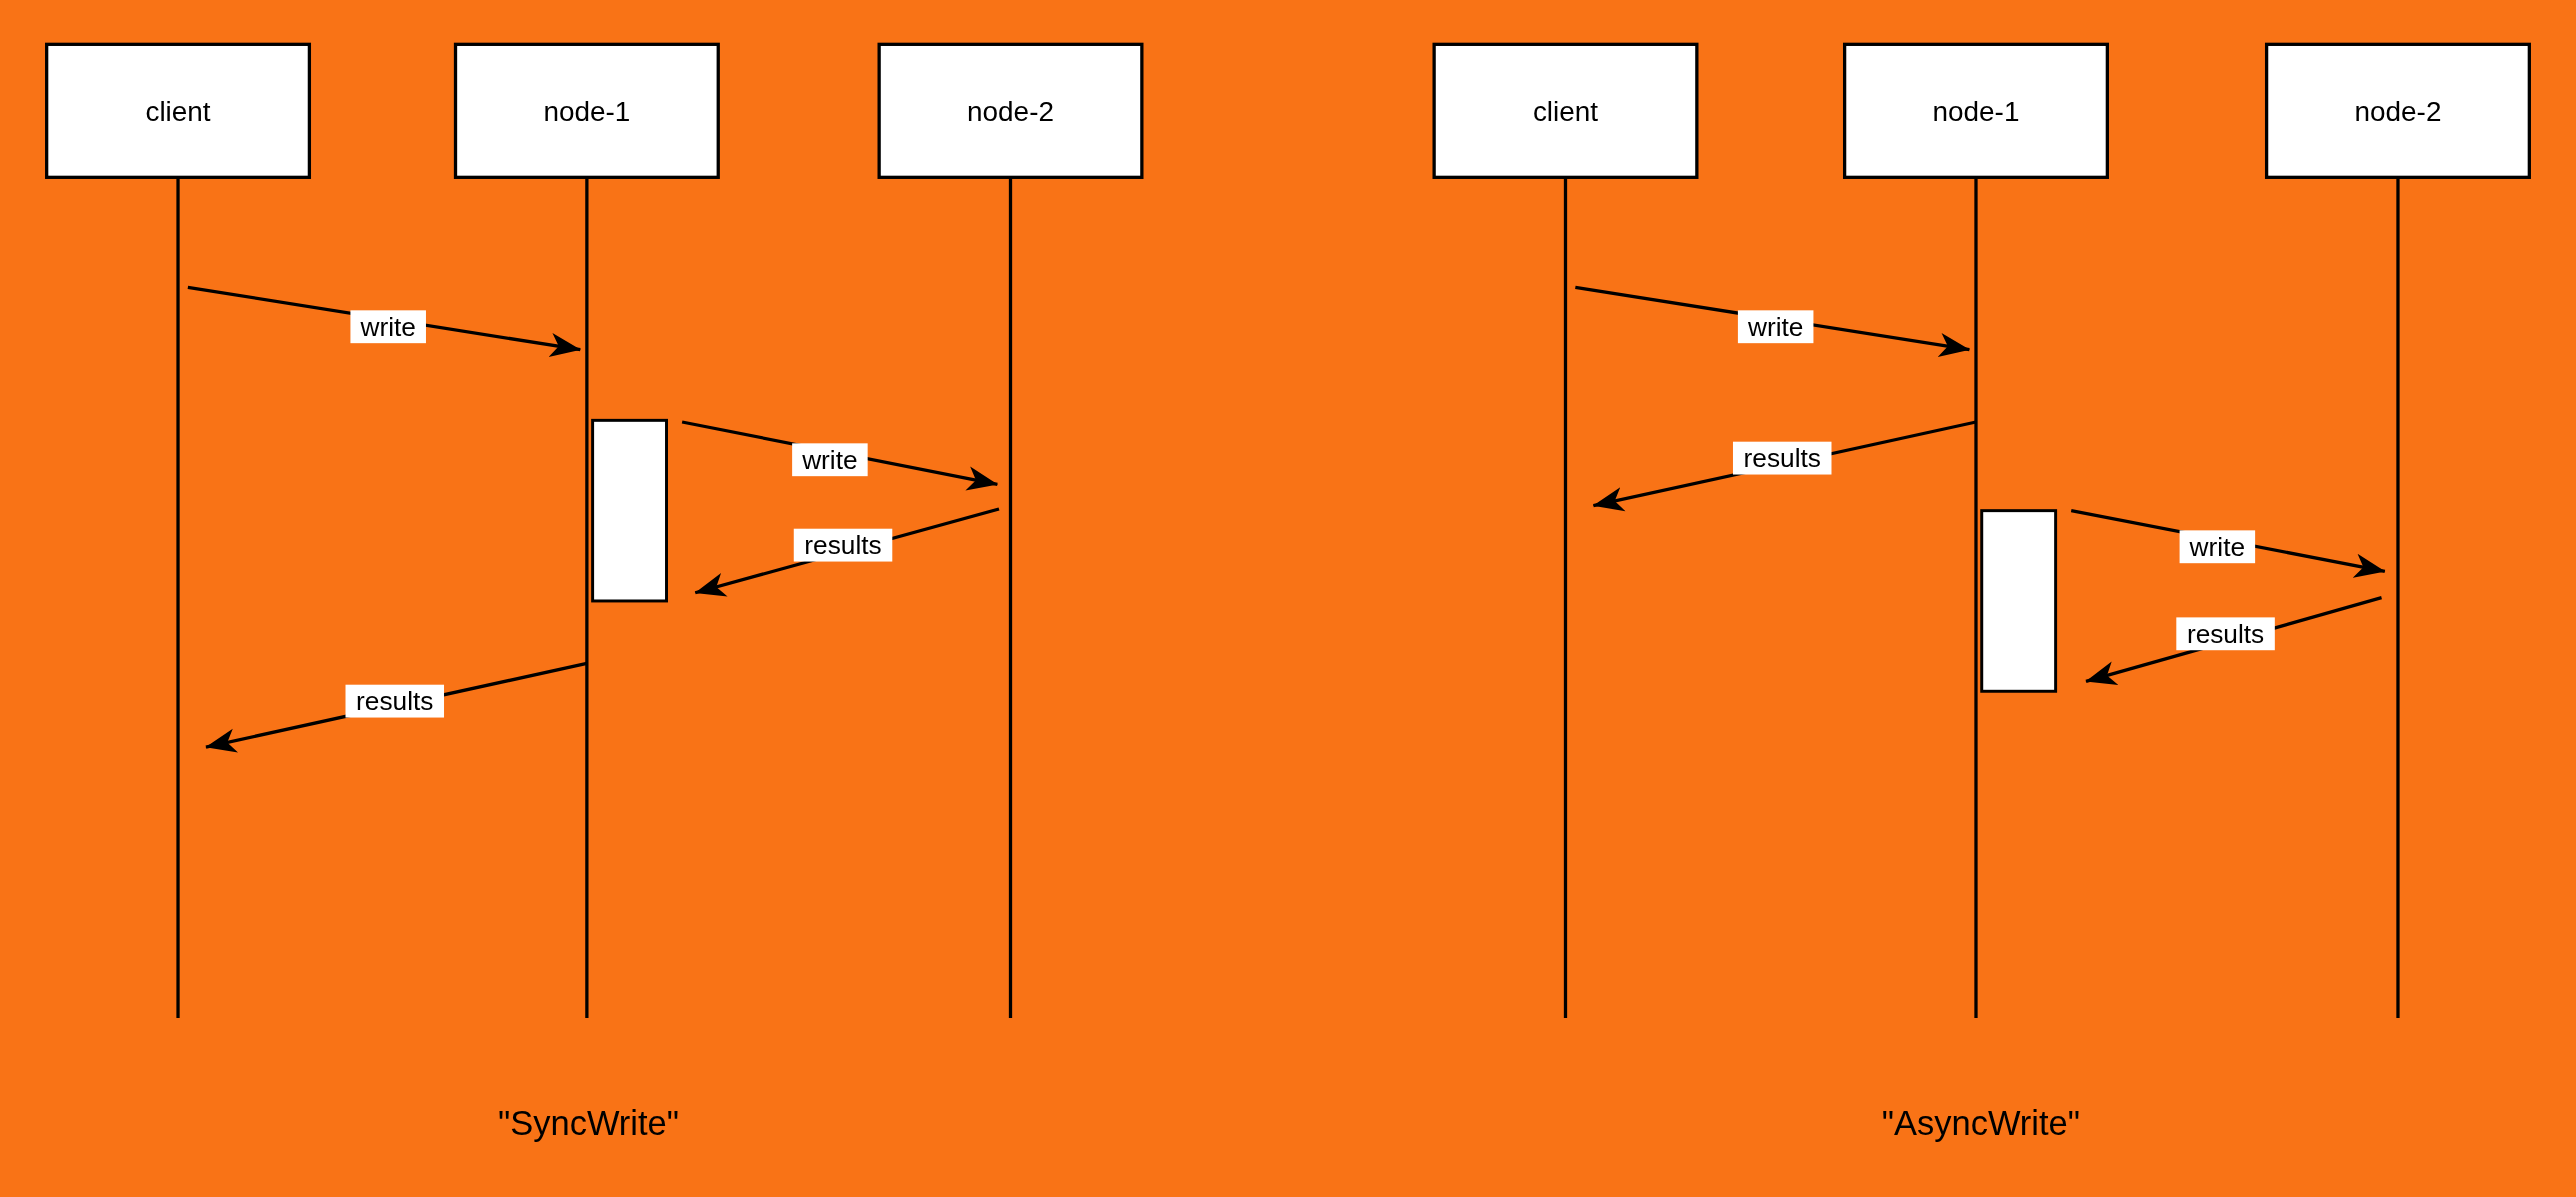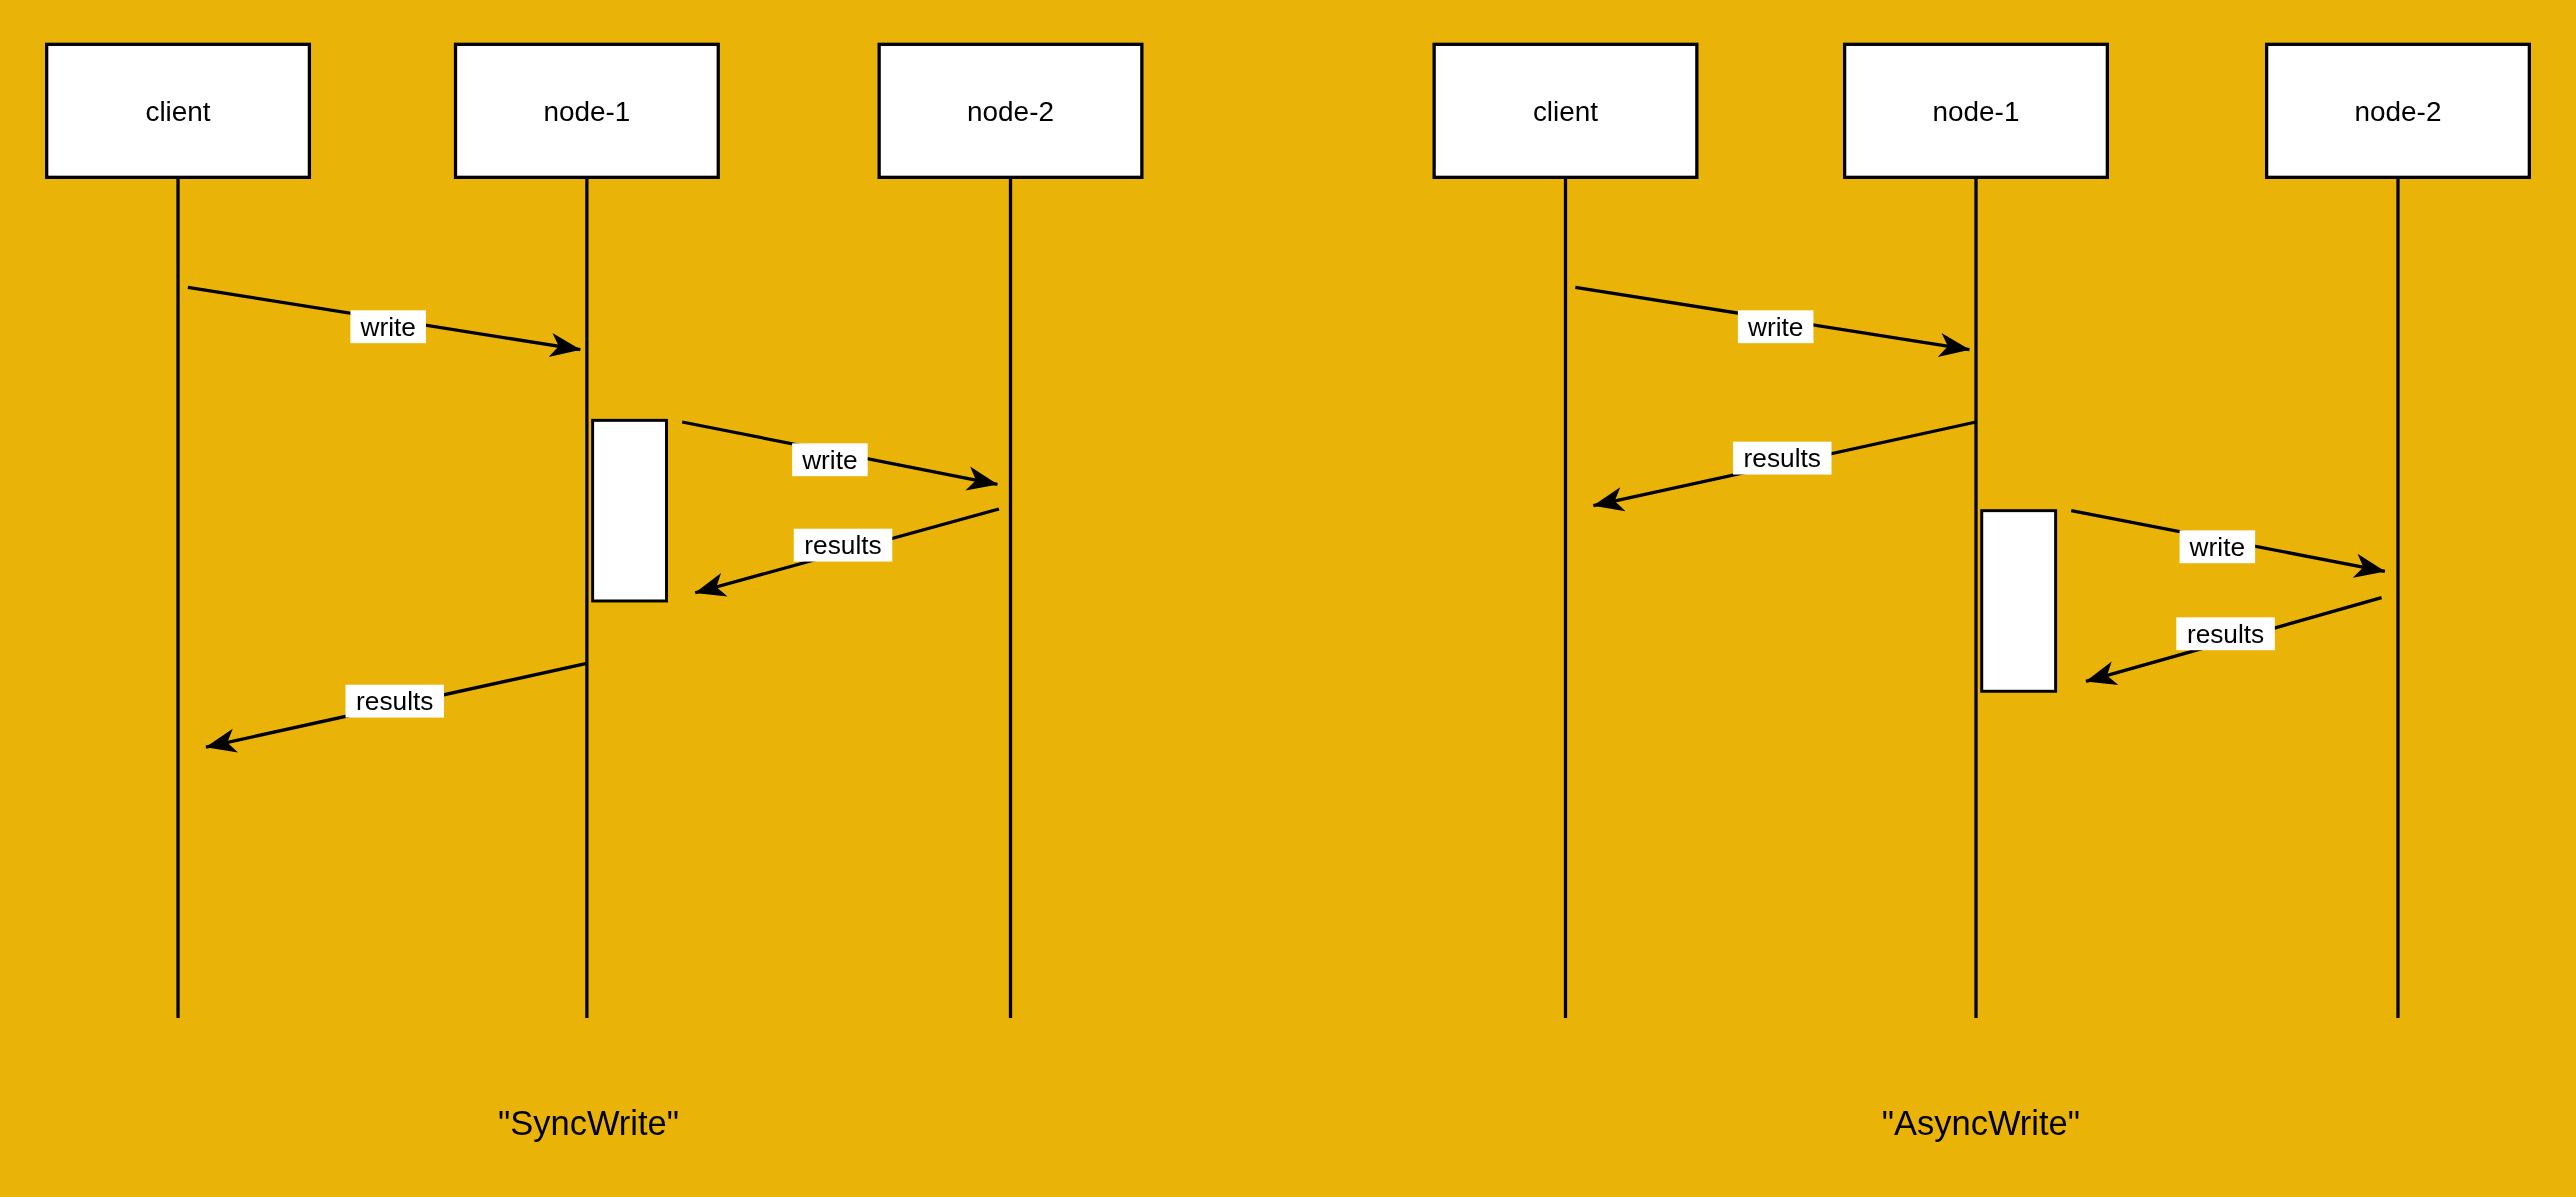--- a/index.html
+++ b/index.html
@@ -6,21 +6,21 @@
     margin: 0;
     padding: 0;
     background: #ffffff;
     width: 100%;
     height: 100%;
     overflow: hidden;
   }
   .canvas-wrap {
     width: 100vw;
     height: 100vh;
-    background: #eab308;
+    background: #f97316;
     display: flex;
     align-items: flex-start;
     justify-content: flex-start;
   }
   svg {
     display: block;
     width: 100%;
     height: 100%;
   }
   text {

